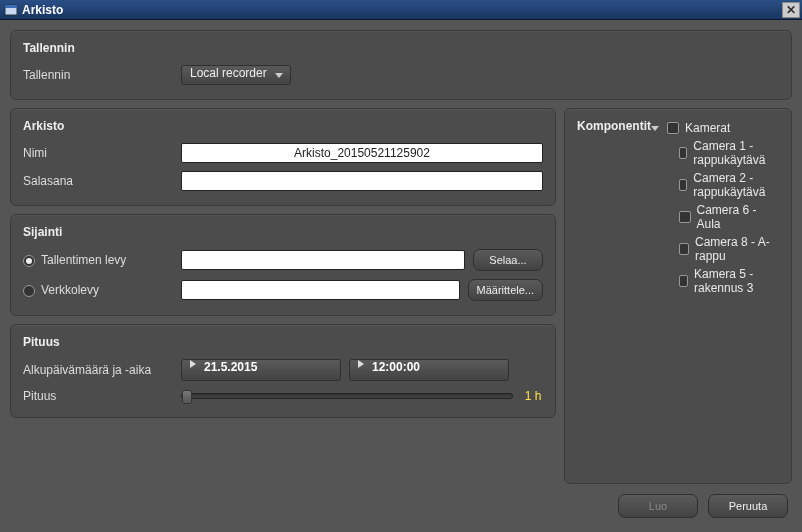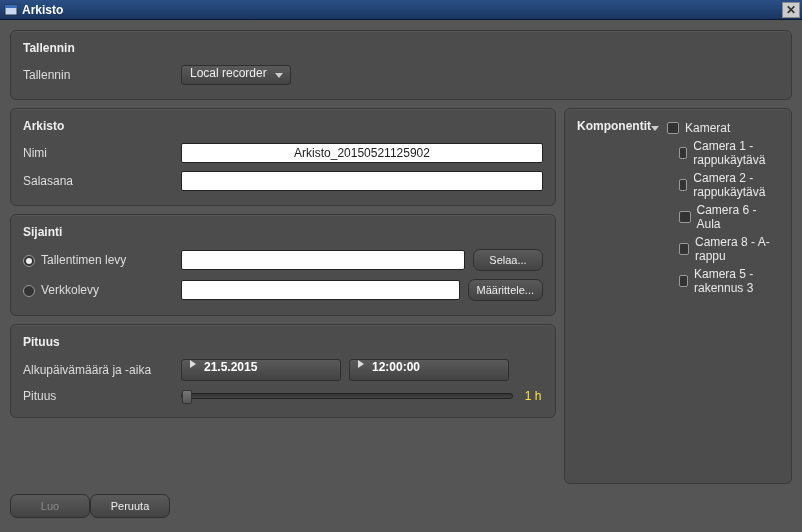--- a/index.html
+++ b/index.html
@@ -34,21 +34,21 @@
   .slider-wrap { display:flex; align-items:center; gap:10px; }
   .slider { flex:1; height:6px; background: linear-gradient(#333,#444); border:1px solid #222; border-radius:3px; position:relative;}
   .slider-thumb { position:absolute; left:0; top:-4px; width:10px; height:14px; background: linear-gradient(#777,#555); border:1px solid #333; border-radius:2px;}
   .slider-value { color:#fde047; font-size:12px; width:20px; text-align:center;}
   .tree { flex:1; overflow:auto; font-size:12px;}
   .tree-row { display:flex; align-items:center; gap:6px; padding:2px 0;}
   .tree-row.child { padding-left: 28px; }
   .tree-arrow { width:0;height:0; border-left:4px solid transparent; border-right:4px solid transparent; border-top:5px solid #ccc; margin-right:2px;}
   .chk { appearance:none; width:12px; height:12px; border:1px solid #999; background:#333; border-radius:2px;}
   .chk:checked { background:#eee;}
-  .footer { display:flex; justify-content:flex-start; gap:0; padding: 2px 4px 4px 0;}
+  .footer { display:flex; justify-content:flex-end; gap:10px; padding: 2px 4px 4px 0;}
   .footer .btn { min-width:80px; height:24px;}
   .btn.disabled { color:#8a8a8a; cursor:default;}
 </style>
 </head>
 <body>
 
 <div class="window">
   <div class="titlebar">
     <div class="titlebar-left">
       <span class="title-icon">

